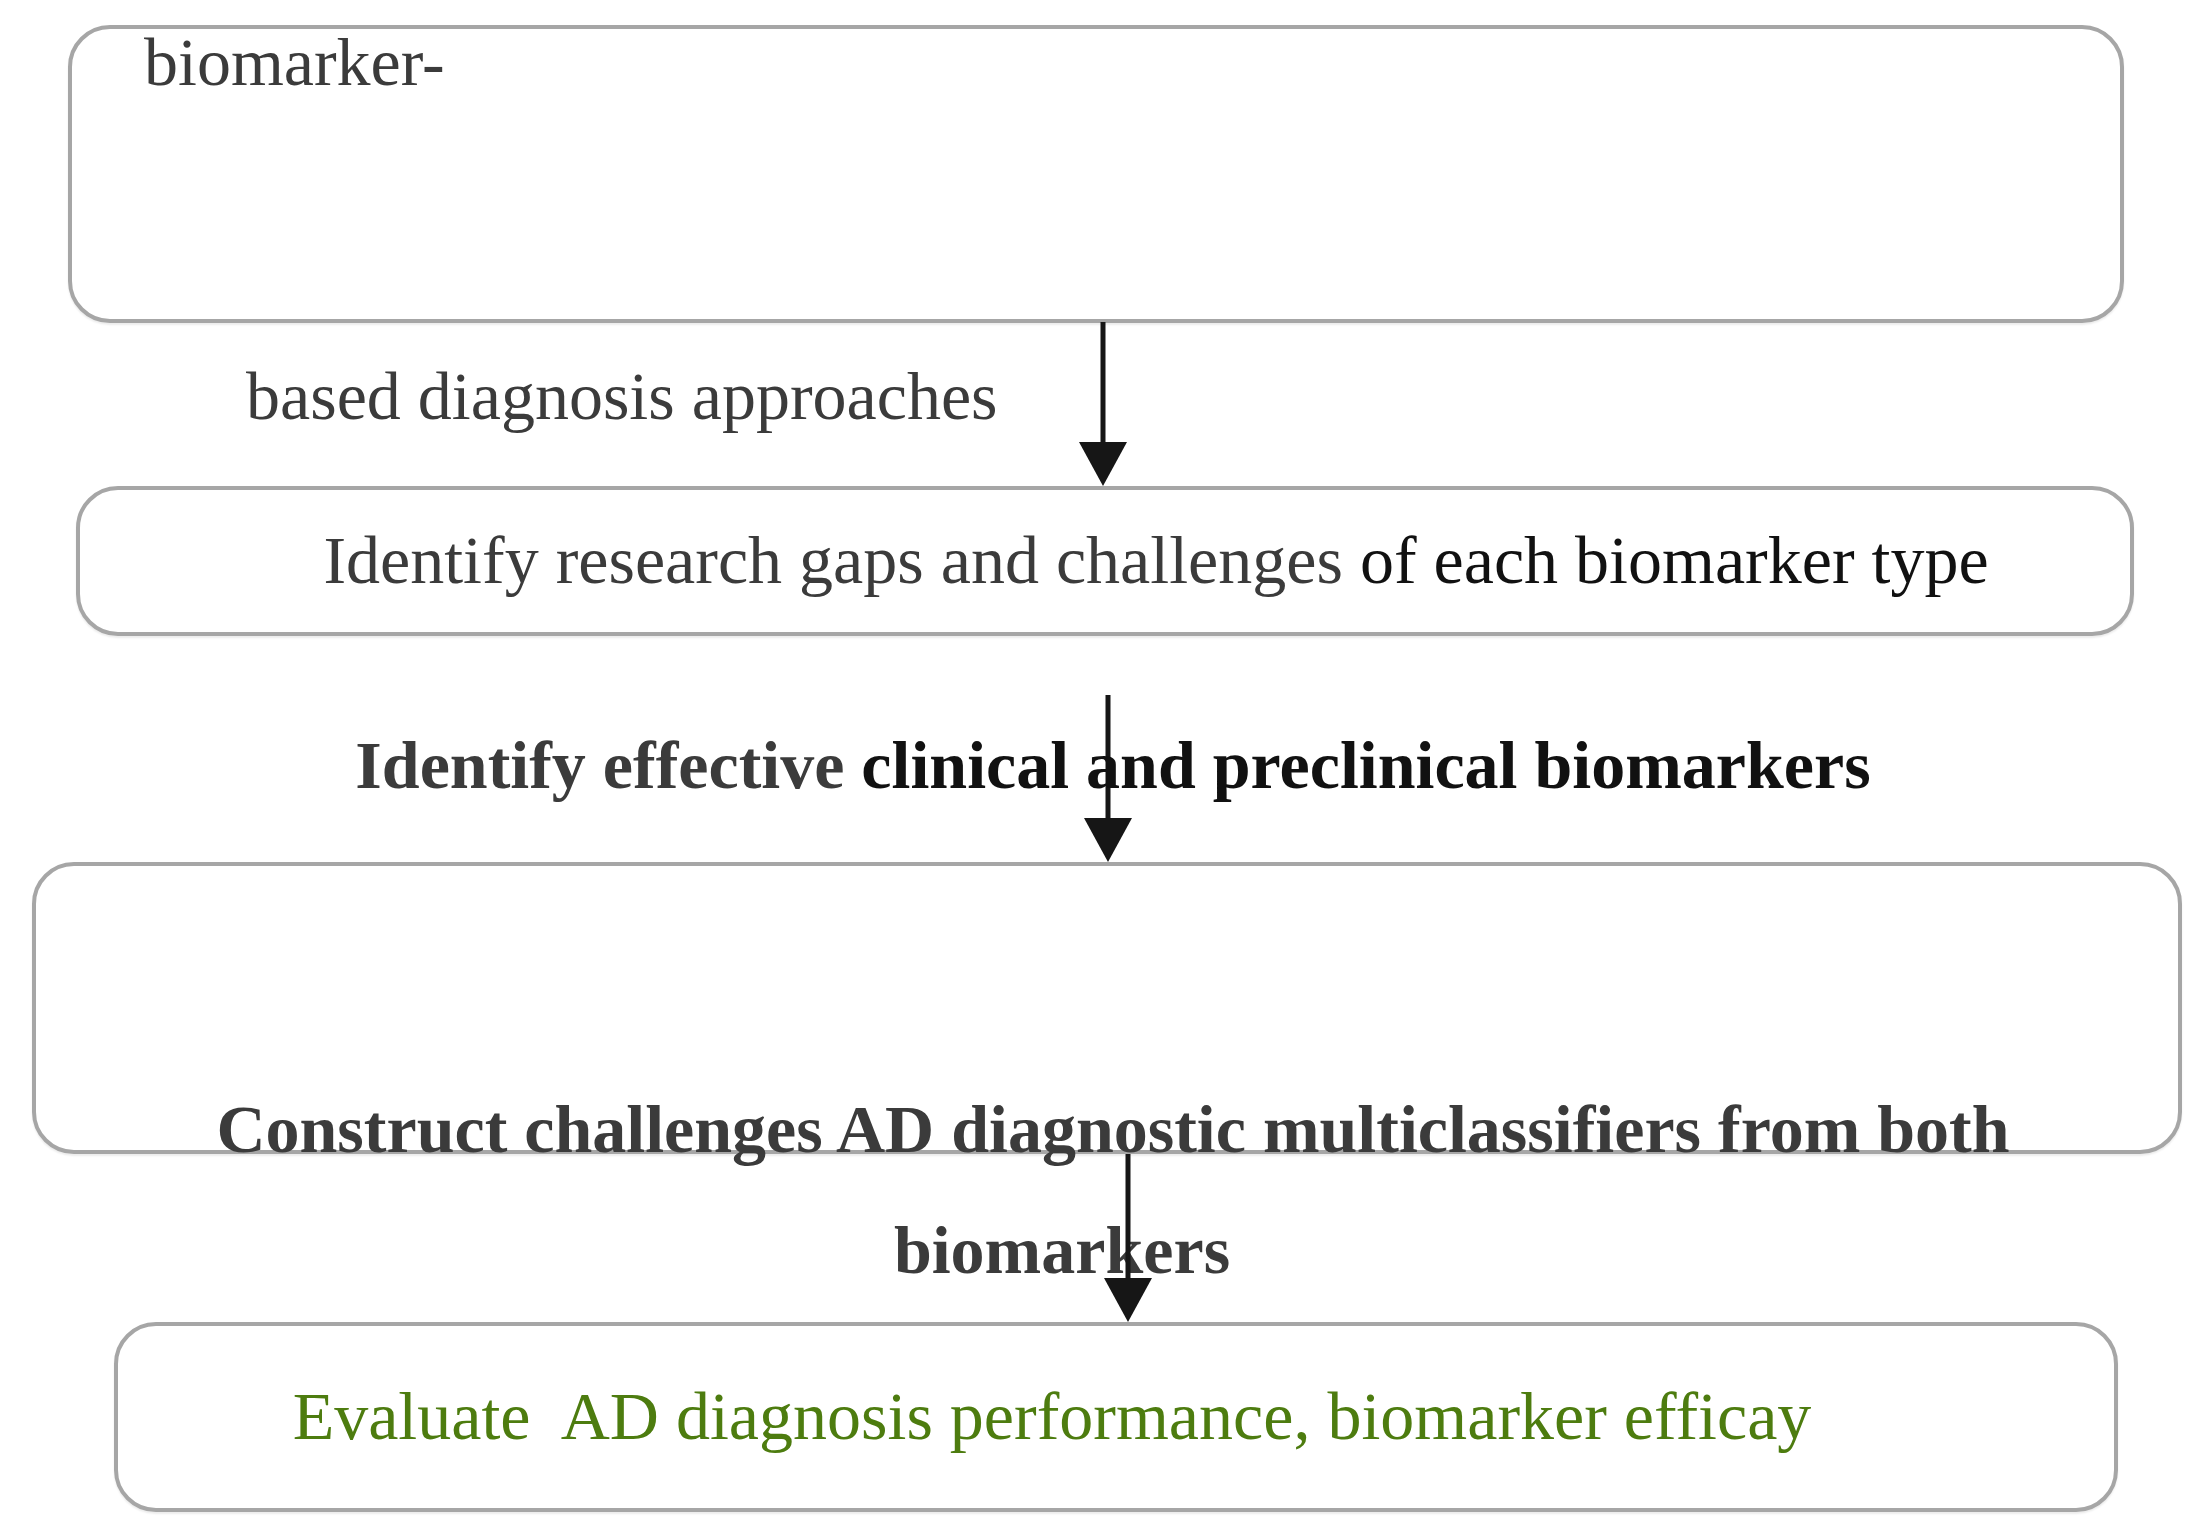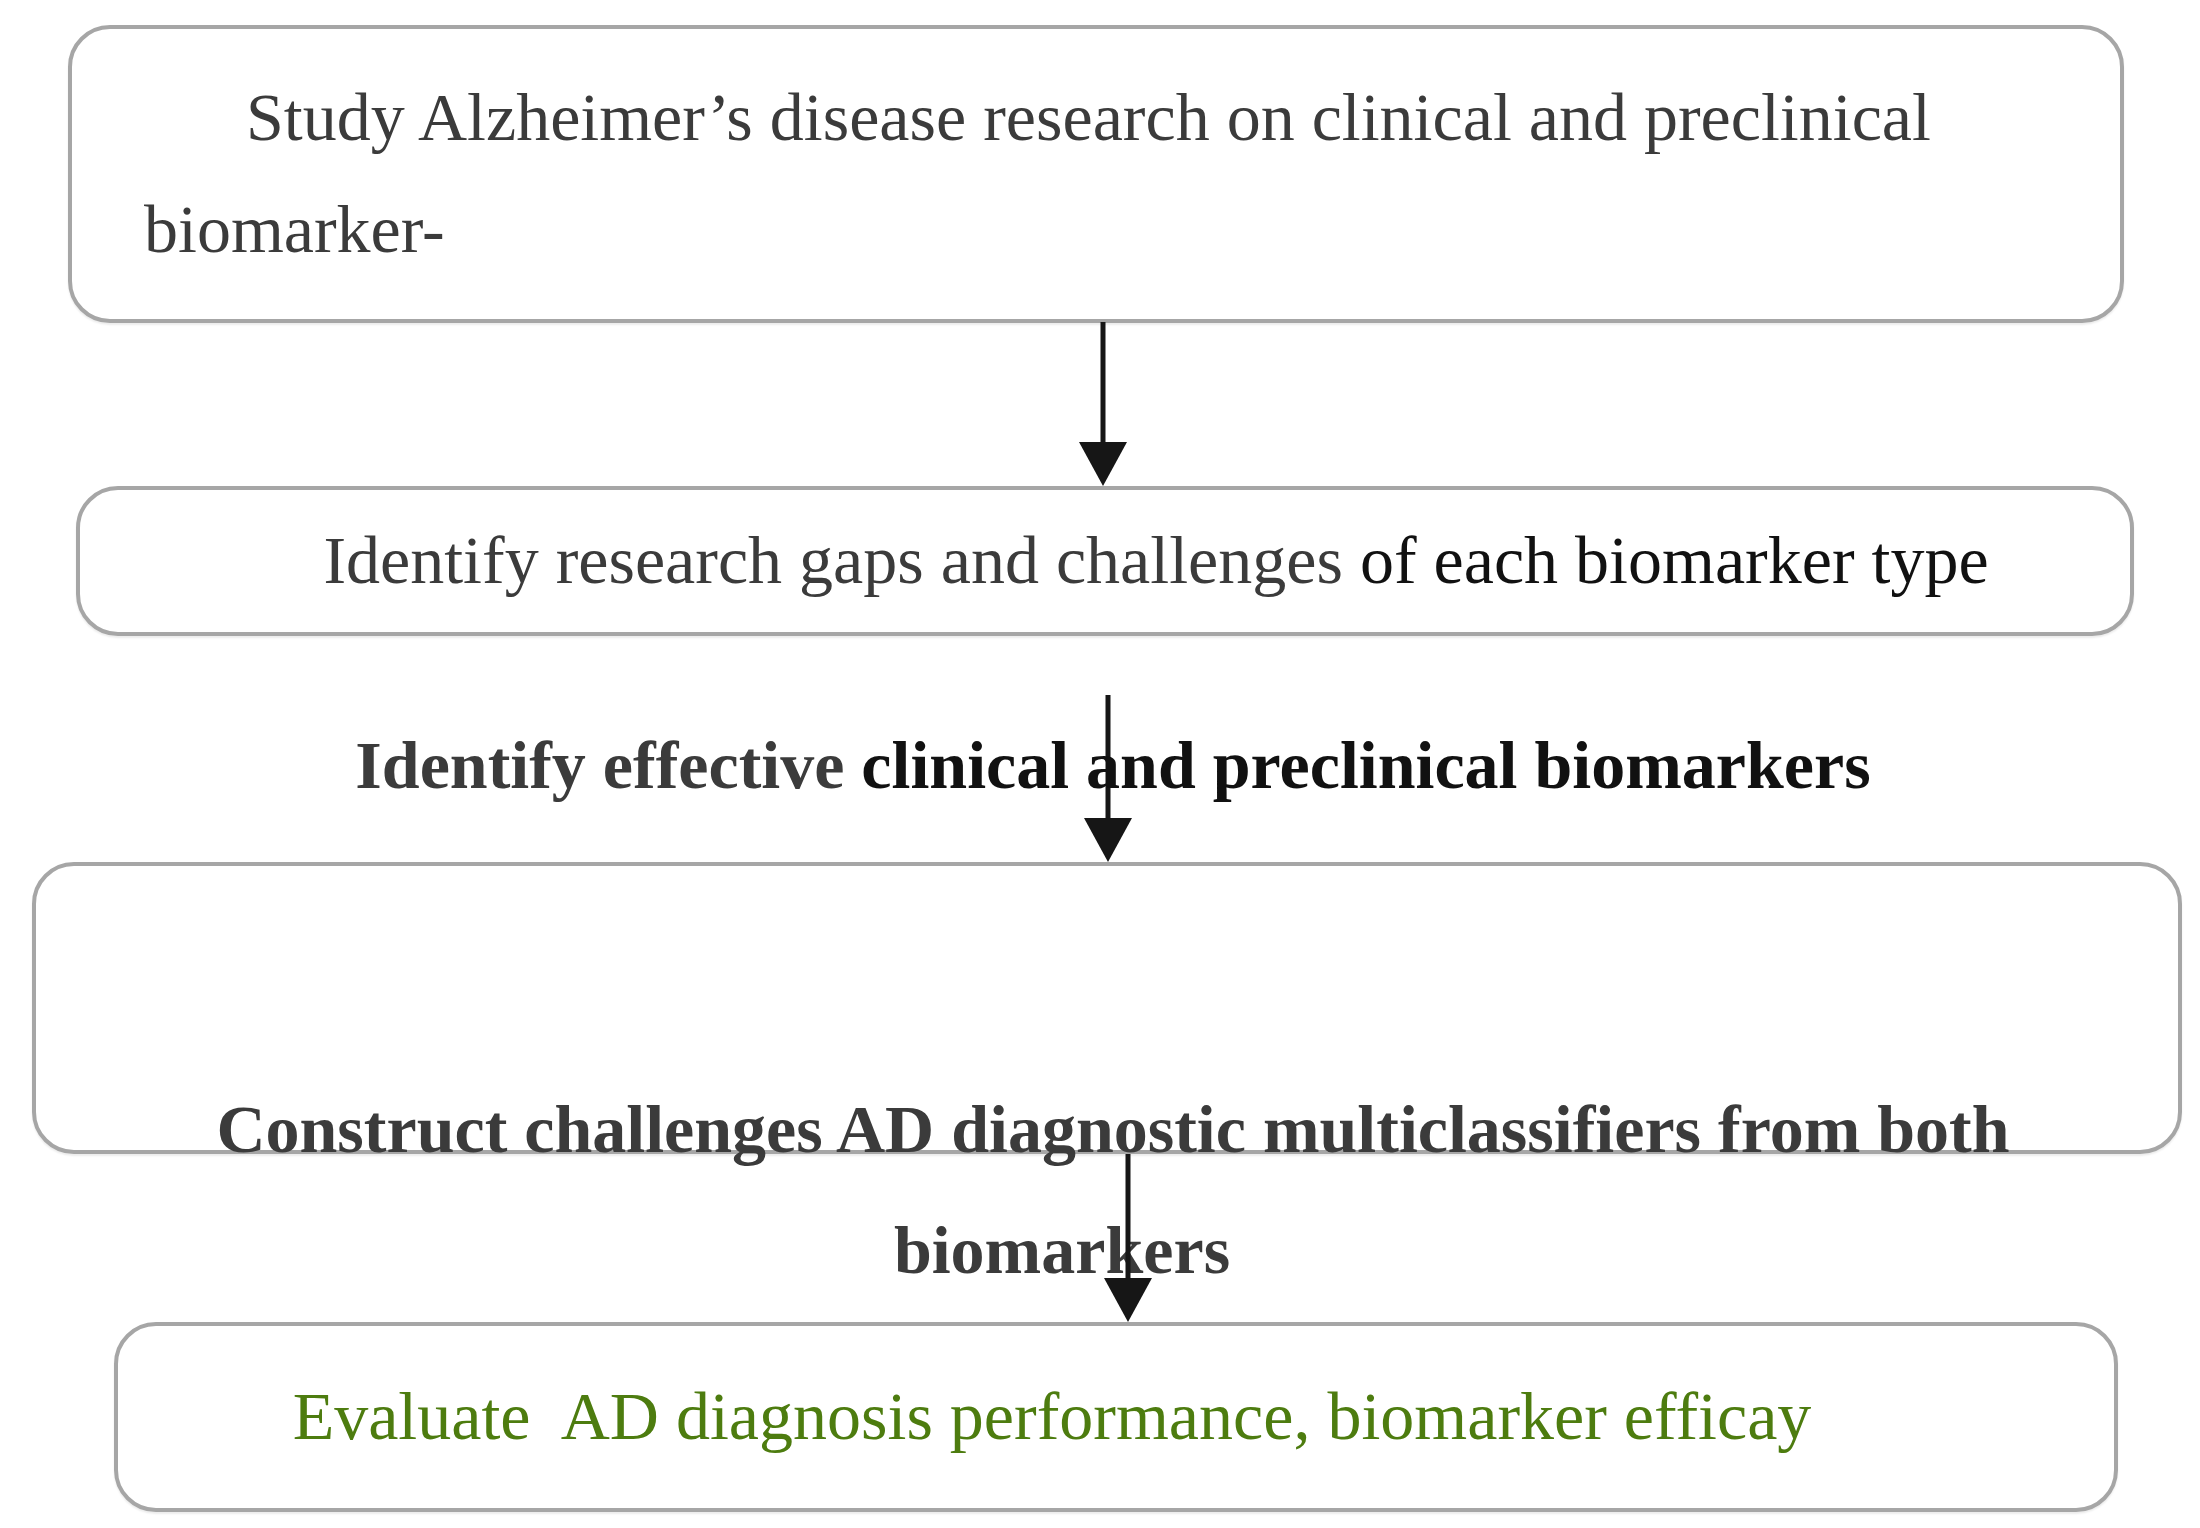--- a/index.html
+++ b/index.html
@@ -97,20 +97,23 @@
 </style>
 </head>
 <body>
 
 <div class="canvas">
 
   <div class="box box1">
     <div class="line">
       <span>Study Alzheimer’s disease research on clinical and preclinical biomarker-</span>
     </div>
+    <div class="line">
+      <span>based diagnosis approaches</span>
+    </div>
   </div>
 
   <div class="arrow arrow1">
     <div class="shaft"></div>
     <div class="head"></div>
   </div>
 
   <div class="box box2">
     <div class="line">
       <span>Identify research gaps and challenges </span><span class="em">of each biomarker type</span>

